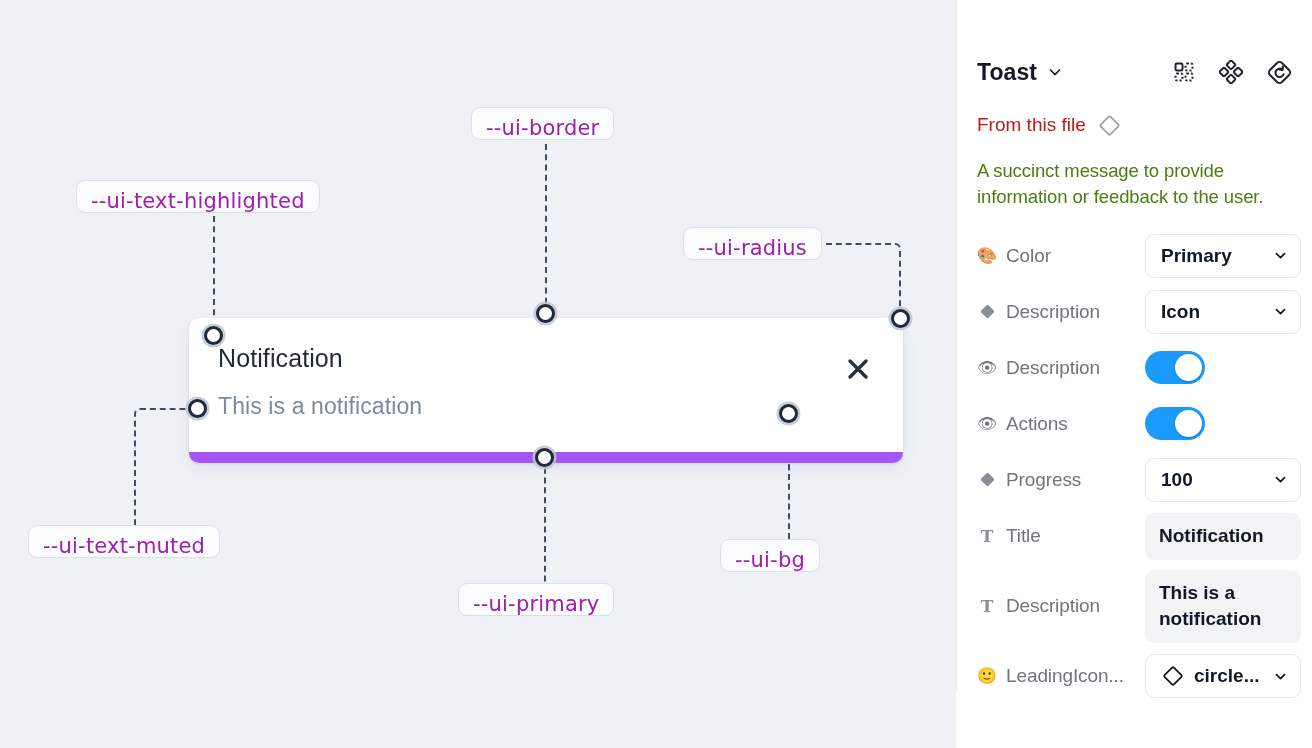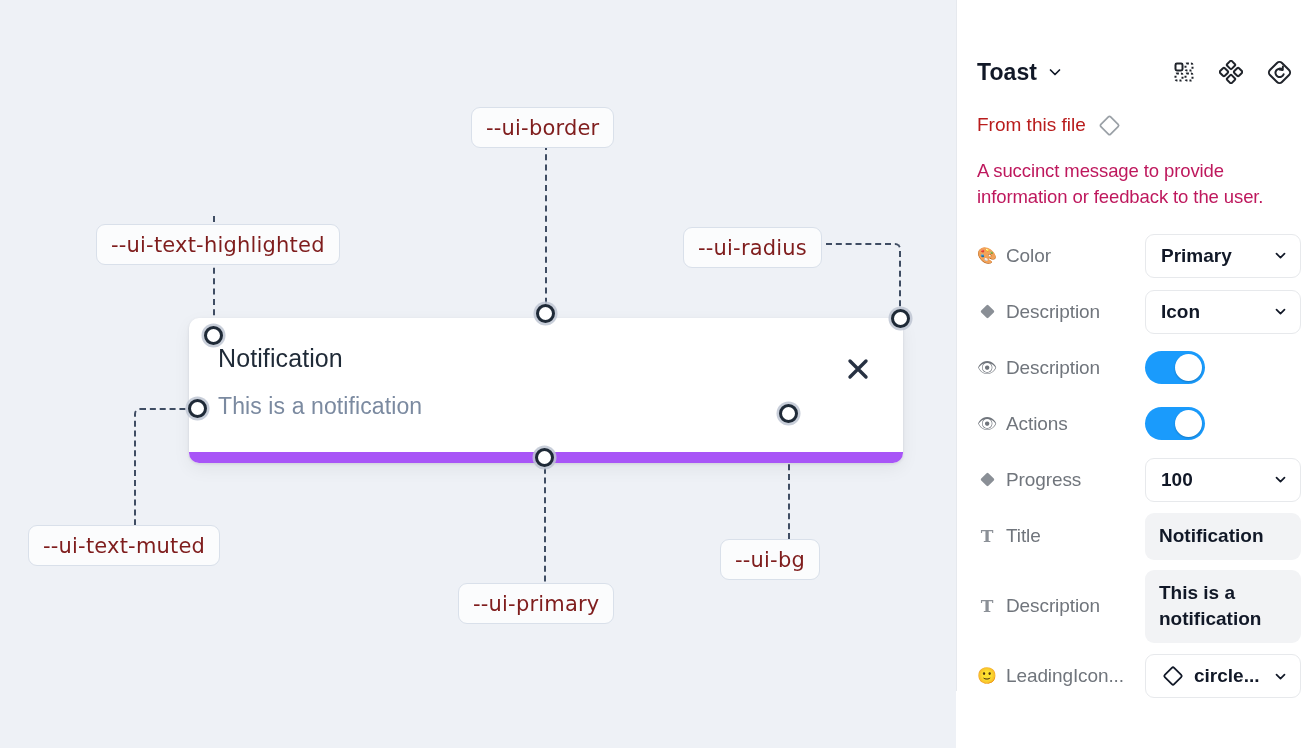--- a/index.html
+++ b/index.html
@@ -76,24 +76,24 @@
     height: 11px;
     background: #a855f7;
   }
 
   
   .chip {
     position: absolute;
     background: #fbfcfd;
     border: 1.5px solid #d9e0ea;
     border-radius: 9px;
-    color: #7f1d1d;
+    color: #a21caf;
     font-size: 21px;
     line-height: 1;
-    padding: 10px 14px 8px;
+    padding: 10px 14px 0;
     white-space: nowrap;
     letter-spacing: .2px;
     font-family: "DejaVu Sans", sans-serif;
   }
 
   
   .dash-v, .dash-h {
     position: absolute;
   }
   .dash-v {
@@ -172,21 +172,21 @@
   .from-file-label {
     font-size: 19px;
     color: #b91c1c;
     font-weight: 400;
   }
 
   .panel-desc {
     margin-top: 20px;
     font-size: 18.5px;
     line-height: 1.42;
-    color: #be185d;
+    color: #4d7c0f;
     letter-spacing: -.1px;
   }
 
   .prop-list { margin-top: 22px; }
 
   .prop-row {
     display: flex;
     align-items: center;
     min-height: 46px;
     margin-bottom: 10px;
@@ -313,21 +313,21 @@
       <div class="toast-progress"></div>
     </div>
 
     <div class="handle" style="left:204px; top:326px;"></div>
     <div class="handle" style="left:536px; top:304px;"></div>
     <div class="handle" style="left:891px; top:309px;"></div>
     <div class="handle" style="left:188px; top:399px;"></div>
     <div class="handle" style="left:779px; top:404px;"></div>
     <div class="handle" style="left:535px; top:448px;"></div>
 
-    <div class="chip" style="left:96px; top:180px;margin-top:44px;">--ui-text-highlighted</div>
+    <div class="chip" style="left:76px; top:180px;">--ui-text-highlighted</div>
 
     <div class="chip" style="left:471px; top:107px;">--ui-border</div>
 
     <div class="chip" style="left:28px; top:525px;">--ui-text-muted</div>
 
     <div class="chip" style="left:683px; top:227px;">--ui-radius</div>
 
     <div class="chip" style="left:458px; top:583px;">--ui-primary</div>
 
     <div class="chip" style="left:720px; top:539px;">--ui-bg</div>

